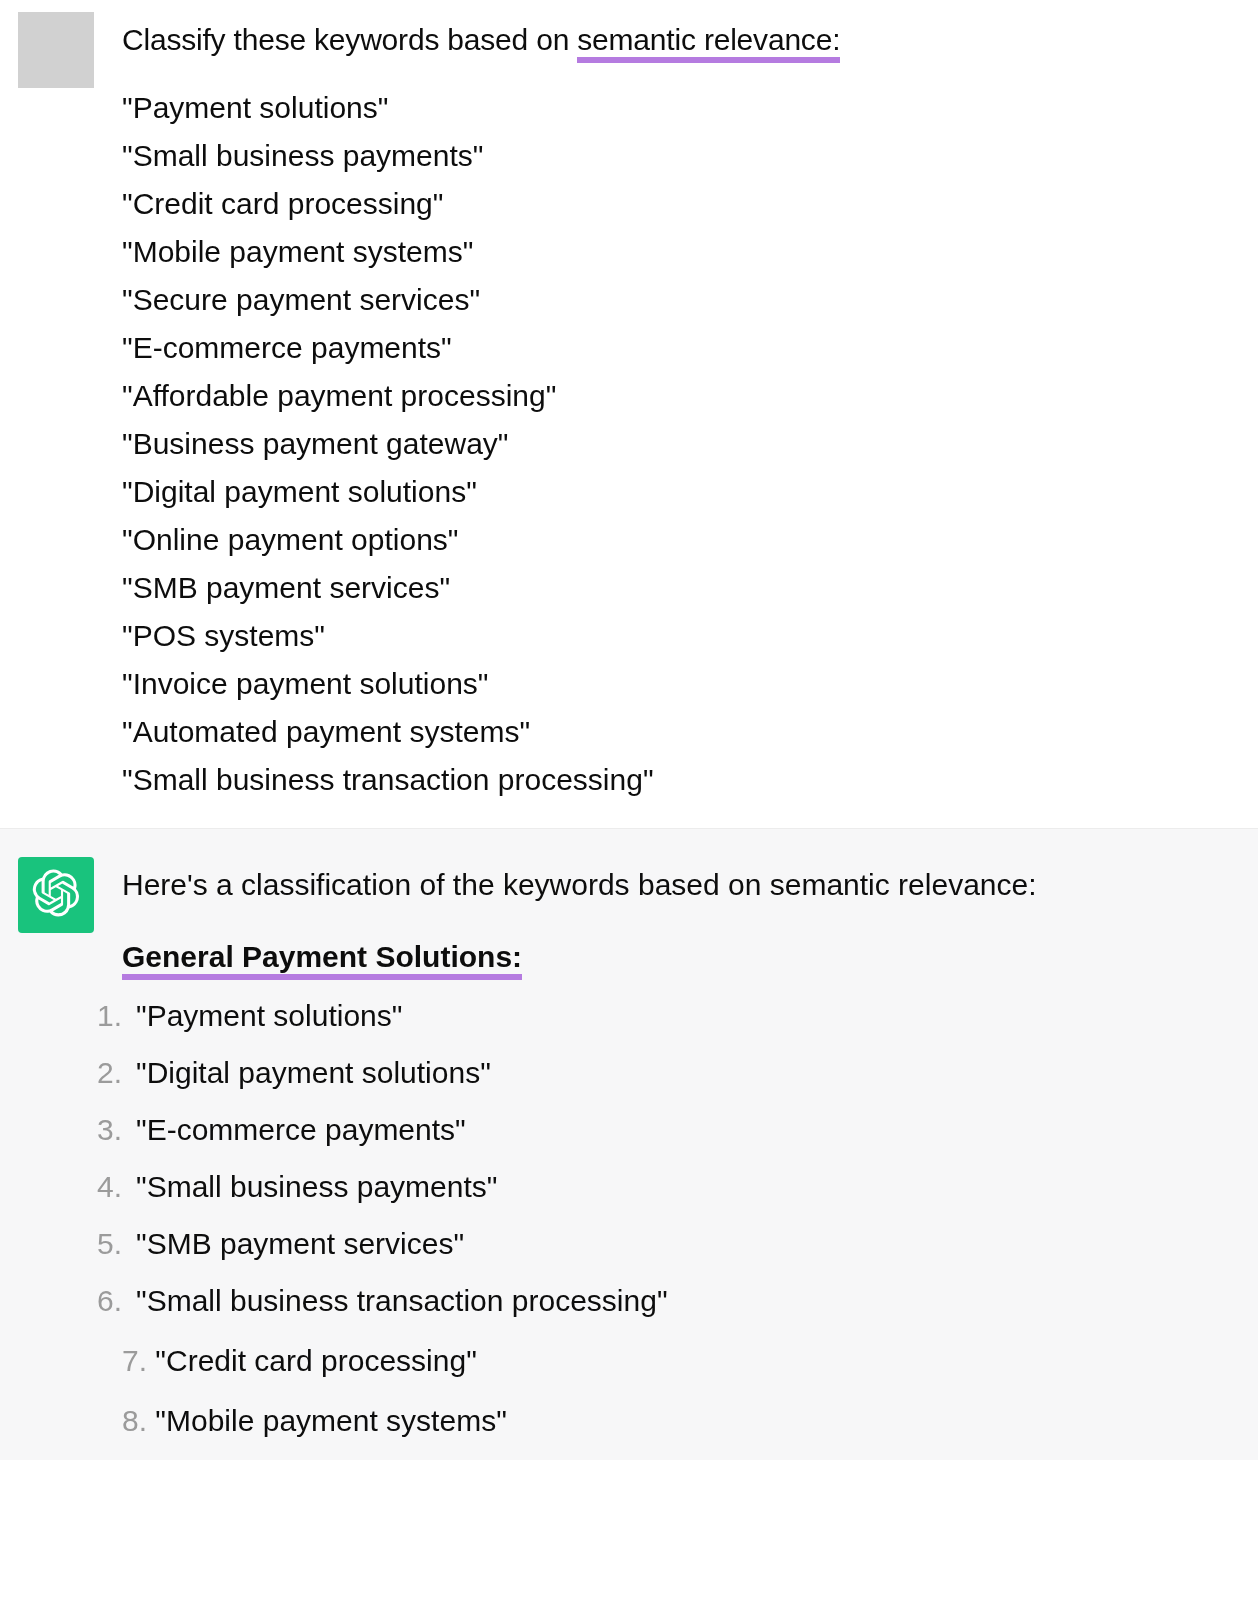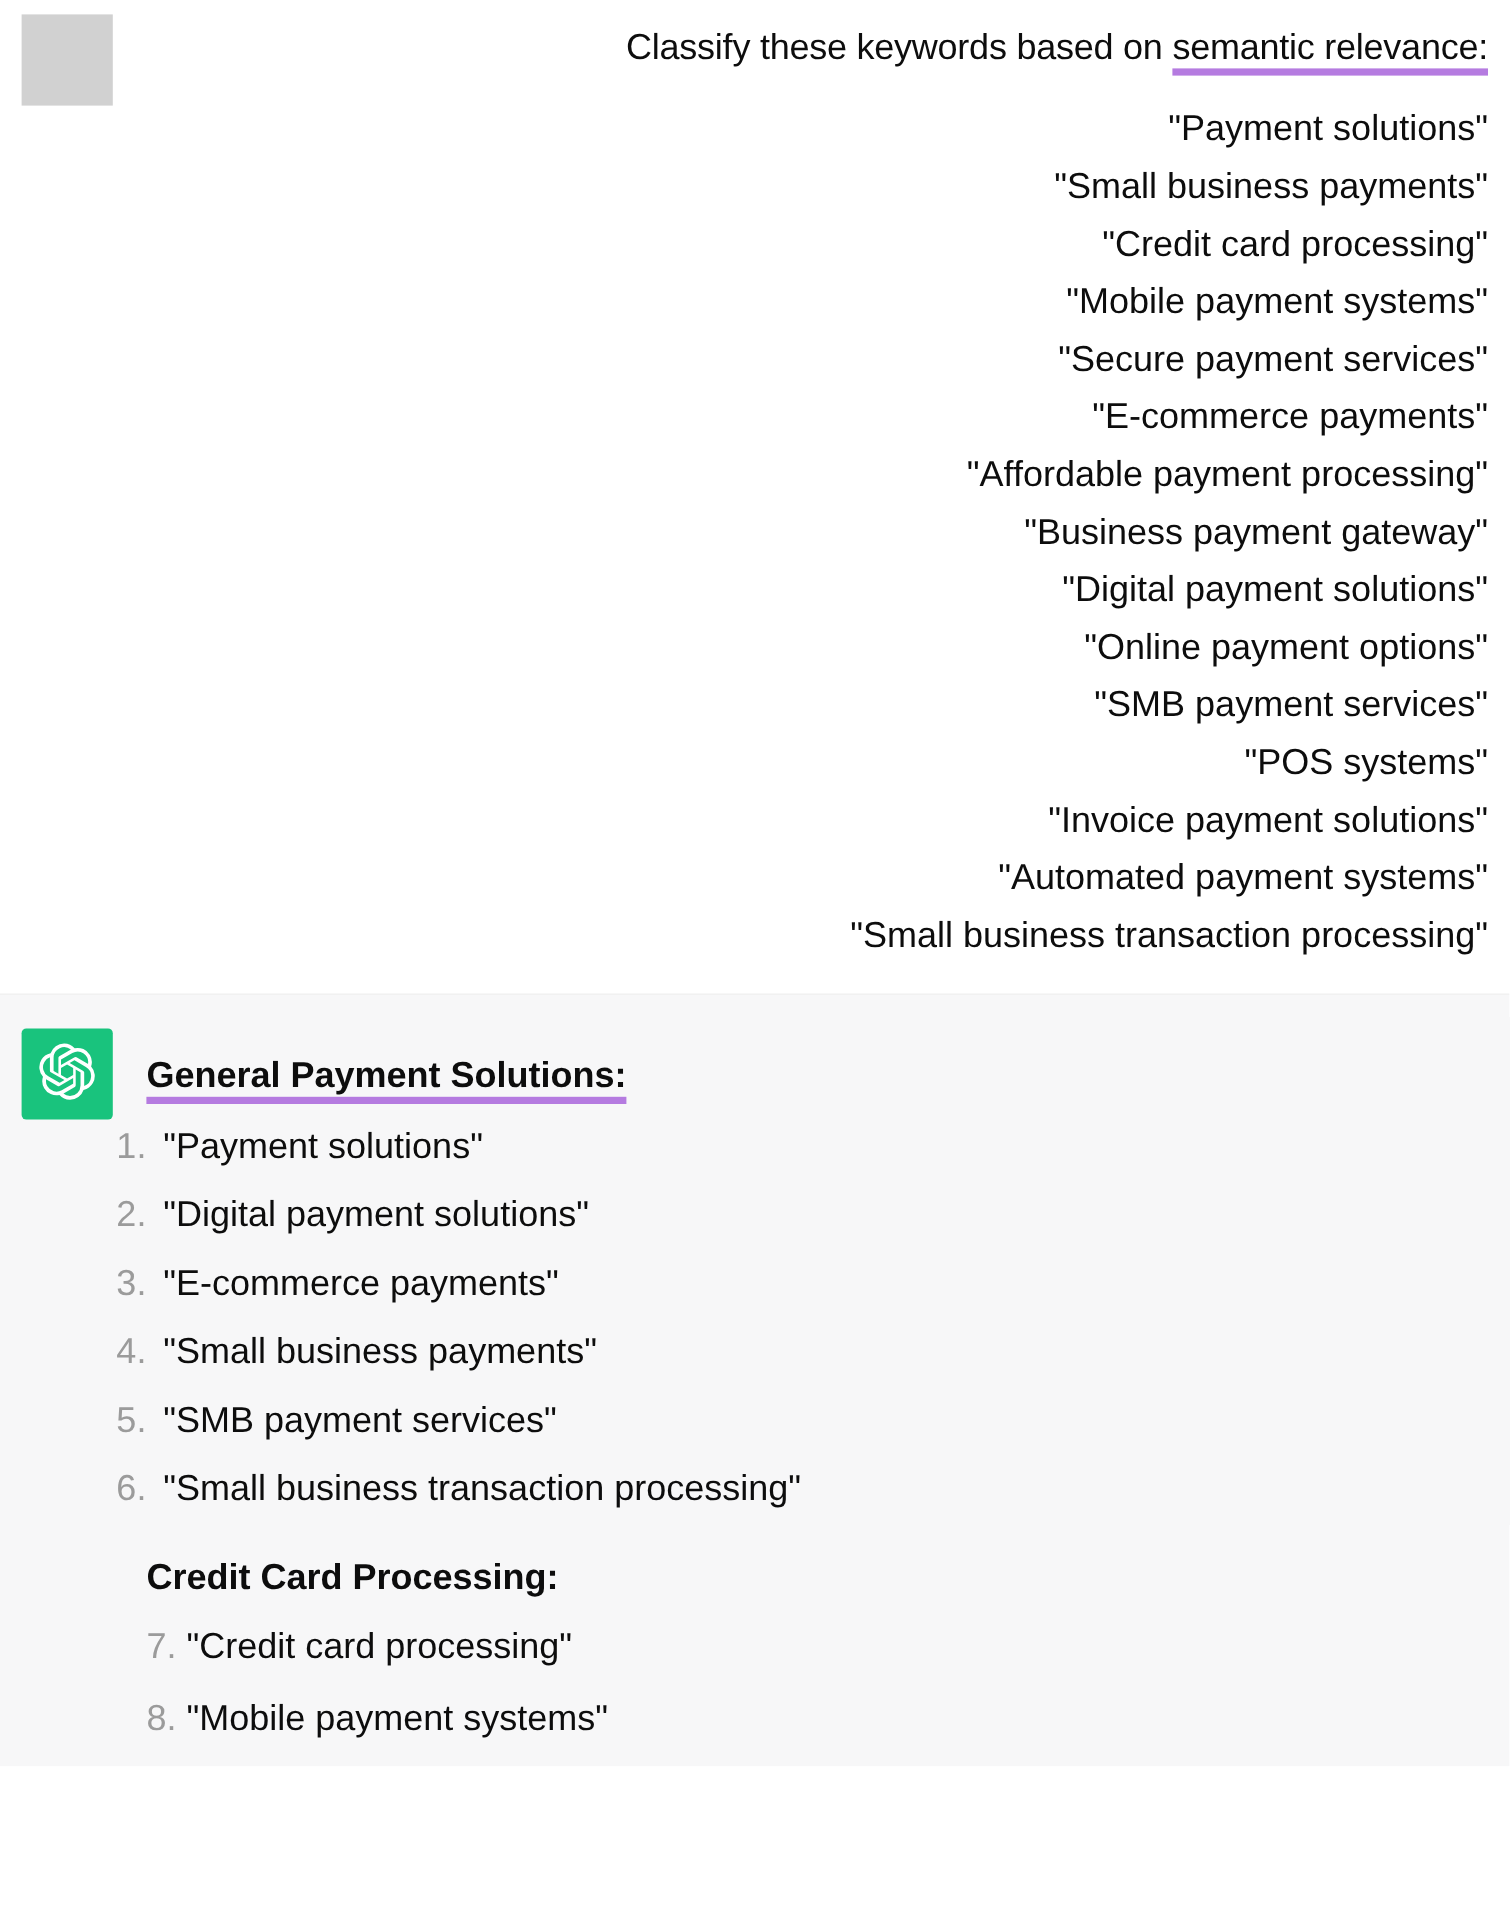--- a/index.html
+++ b/index.html
@@ -11,21 +11,20 @@
   }
   .message-row {
     display: flex;
     gap: 28px;
     padding: 12px 18px 12px 18px;
   }
   .user-row {
     background: #ffffff;
     border-bottom: 1px solid #ececec;
     padding-bottom: 24px;
-    text-align: right;
   }
   .ai-row {
     background: #f7f7f8;
     padding-top: 28px;
   }
   .avatar {
     width: 76px;
     height: 76px;
     flex-shrink: 0;
     display: flex;
@@ -131,20 +130,21 @@
 
 <div class="message-row ai-row">
   <div class="avatar ai-avatar">
     <span>
       <svg viewBox="0 0 41 41" fill="none" xmlns="http://www.w3.org/2000/svg">
         <path d="M37.532 16.87a9.963 9.963 0 0 0-.856-8.184 10.078 10.078 0 0 0-10.855-4.835A9.964 9.964 0 0 0 18.306.5a10.079 10.079 0 0 0-9.614 6.977 9.967 9.967 0 0 0-6.664 4.834 10.08 10.08 0 0 0 1.24 11.817 9.965 9.965 0 0 0 .856 8.185 10.079 10.079 0 0 0 10.855 4.835 9.965 9.965 0 0 0 7.516 3.35 10.078 10.078 0 0 0 9.617-6.981 9.967 9.967 0 0 0 6.663-4.834 10.079 10.079 0 0 0-1.243-11.813ZM22.498 37.886a7.474 7.474 0 0 1-4.799-1.735c.061-.033.168-.091.237-.134l7.964-4.6a1.294 1.294 0 0 0 .655-1.134V19.054l3.366 1.944a.12.12 0 0 1 .066.092v9.299a7.505 7.505 0 0 1-7.49 7.496ZM6.392 31.006a7.471 7.471 0 0 1-.894-5.023c.06.036.162.099.237.141l7.964 4.6a1.297 1.297 0 0 0 1.308 0l9.724-5.614v3.888a.12.12 0 0 1-.048.103l-8.051 4.649a7.504 7.504 0 0 1-10.24-2.744ZM4.297 13.62A7.469 7.469 0 0 1 8.2 10.333c0 .068-.004.19-.004.274v9.201a1.294 1.294 0 0 0 .654 1.132l9.723 5.614-3.366 1.944a.12.12 0 0 1-.114.01L7.04 23.856a7.504 7.504 0 0 1-2.743-10.237Zm27.658 6.437-9.724-5.615 3.367-1.943a.121.121 0 0 1 .113-.01l8.052 4.648a7.498 7.498 0 0 1-1.158 13.528v-9.476a1.293 1.293 0 0 0-.65-1.132Zm3.35-5.043c-.059-.037-.162-.099-.236-.141l-7.965-4.6a1.298 1.298 0 0 0-1.308 0l-9.723 5.614v-3.888a.12.12 0 0 1 .048-.103l8.05-4.645a7.497 7.497 0 0 1 11.135 7.763Zm-21.063 6.929-3.367-1.944a.12.12 0 0 1-.065-.092v-9.299a7.497 7.497 0 0 1 12.293-5.756 6.94 6.94 0 0 0-.236.134l-7.965 4.6a1.294 1.294 0 0 0-.654 1.132l-.006 11.225Zm1.829-3.943 4.33-2.501 4.332 2.5v5l-4.331 2.5-4.331-2.5V18Z" fill="#ffffff"></path>
       </svg>
     </span>
   </div>
   <div class="content">
+    <div class="response-intro">Here's a classification of the keywords based on semantic relevance:</div>
 
     <div class="category-heading first">
       <span class="underline-purple">General Payment Solutions:</span>
     </div>
     <ol class="ordered">
       <li>
           <span class="num">1.</span>
           <span>"Payment solutions"</span>
         </li>
       <li>
@@ -162,21 +162,20 @@
       <li>
           <span class="num">5.</span>
           <span>"SMB payment services"</span>
         </li>
       <li>
           <span class="num">6.</span>
           <span>"Small business transaction processing"</span>
         </li>
     </ol>
 
-    <div class="category-heading">Credit Card Processing:</div>
     <ul class="sub-list">
       <li><span class="sub-num">7. </span><span>"Credit card processing"</span></li>
     </ul>
 
     <ul class="sub-list">
       <li><span class="sub-num">8. </span><span>"Mobile payment systems"</span></li>
     </ul>
   </div>
 </div>
 

